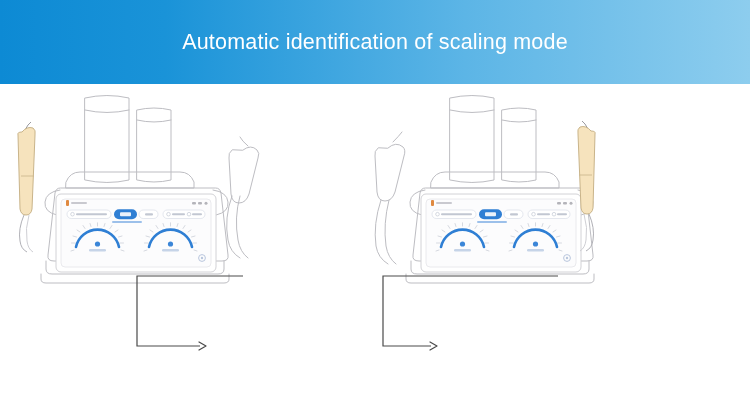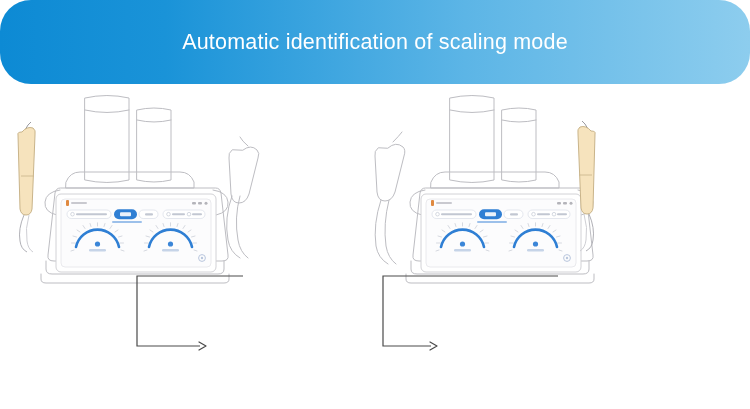--- a/index.html
+++ b/index.html
@@ -8,21 +8,21 @@
     background:#ffffff;
     font-family:"Liberation Sans", sans-serif;
     overflow:hidden;
     position:relative;
   }
 
   
   .header{
     position:absolute;left:0;top:0;width:750px;height:84px;
     background:linear-gradient(90deg,#0d8ad4 0%,#1a93d8 22%,#5cb5e6 62%,#8dcdee 100%);
-    display:flex;align-items:center;justify-content:center;border-radius:31px;
+    display:flex;align-items:center;justify-content:center;
   }
   .header-title{
     color:#ffffff;
     font-size:21.5px;
     letter-spacing:.2px;
     font-weight:400;
     white-space:nowrap;
   }
 
   

